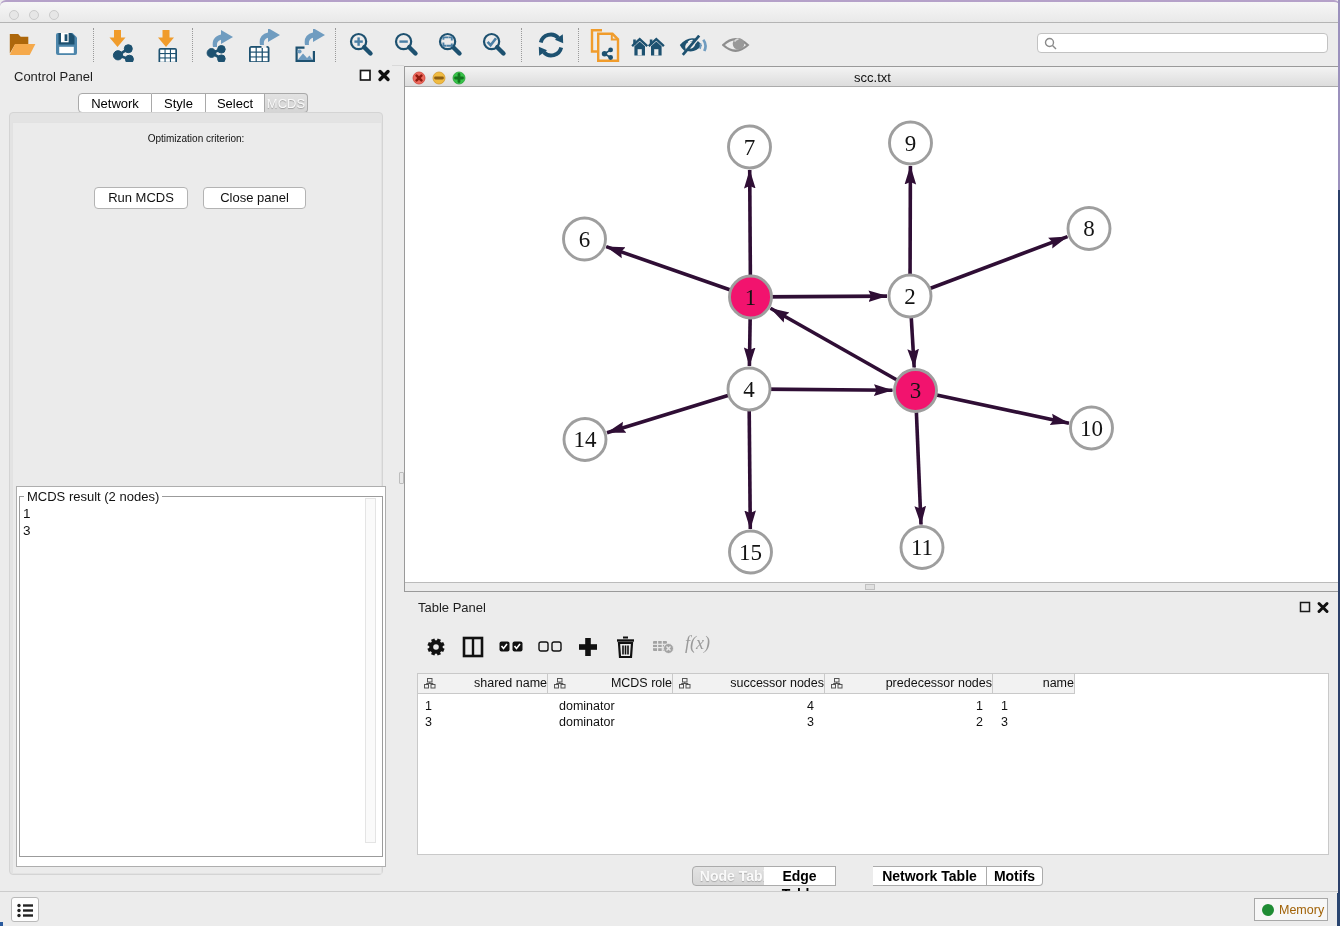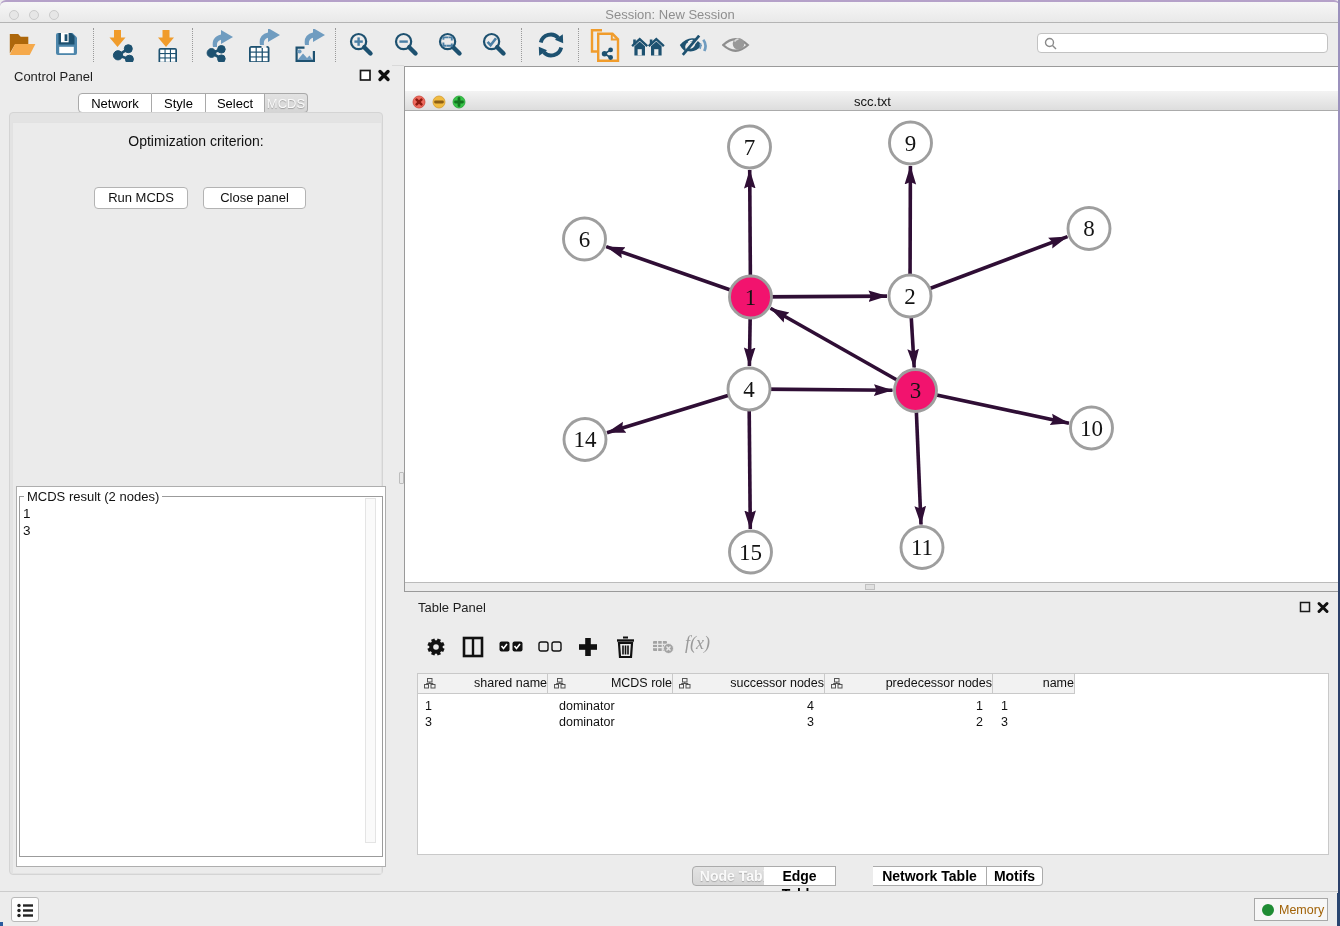--- a/index.html
+++ b/index.html
@@ -28,21 +28,21 @@
 #cpanel { left:0; top:62px; width:392px; height:822px; background:#ececec; }
 #cp-title { position:absolute; left:14px; top:7px; font-size:13px; color:#1e1e1e; }
 .tab { position:absolute; top:31px; height:20px; background:#fff;
   border:1px solid #a9a9a9; font-size:13px; color:#000; text-align:center;
   line-height:19px; }
 #tabpanel { position:absolute; left:9px; top:50px; width:374px; height:763px;
   background:#e3e3e3; border:1px solid #d4d4d4; border-radius:4px; }
 #tabpanel-inner { position:absolute; left:2px; top:9px; width:370px; height:752px;
   background:#ebebeb; border:1px solid #e2e2e2; }
 #opt-label { position:absolute; left:0; top:71px; width:392px; text-align:center;
-  font-size:14px; color:#111; }
+  font-size:10px; color:#111; }
 #dropdown { position:absolute; left:44px; top:91px; width:310px; height:24px;
   background:#fff; border:1px solid #b3b3b3; border-radius:5px;
   font-size:13.5px; color:#111; line-height:22px; padding-left:12px; }
 .btn { position:absolute; top:125px; height:22px; background:#fff;
   border:1px solid #b3b3b3; border-radius:4px; font-size:13px; color:#111;
   text-align:center; line-height:20px; }
 #mcds-box { position:absolute; left:16px; top:424px; width:370px; height:381px;
   background:#fff; border:1px solid #aeaeae; }
 #mcds-group { position:absolute; left:2px; top:9px; width:364px; height:361px;
   border:1px solid #9b9b9b; }
@@ -52,21 +52,21 @@
   line-height:16.5px; }
 #mcds-scroll { position:absolute; left:348px; top:11px; width:11px; height:345px;
   background:#fafafa; border:1px solid #e4e4e4; }
 #vgrip { position:absolute; left:399px; top:472px; width:5px; height:12px;
   background:#e8e8e8; border:1px solid #bdbdbd; border-radius:1px; }
 
 
 #netwin { left:404px; top:66px; width:936px; height:526px;
   border:1px solid #9a9a9a; border-right:none; background:#fff; }
 #net-titlebar { position:absolute; left:0; top:0; width:100%; height:20px;
-  background:linear-gradient(#f3f3f3,#dddddd); border-bottom:1px solid #ababab;margin-top:24px; }
+  background:linear-gradient(#f3f3f3,#dddddd); border-bottom:1px solid #ababab; }
 #net-title { position:absolute; top:3px; left:0; width:100%; text-align:center;
   font-size:13px; color:#111; }
 #net-bottom { position:absolute; left:0; bottom:0; width:100%; height:9px;
   background:#ececec; border-top:1px solid #bbbbbb; }
 #hgrip { position:absolute; left:460px; top:1px; width:10px; height:6px;
   background:#e0e0e0; border:1px solid #c0c0c0; }
 
 
 #tpanel { left:404px; top:594px; width:936px; height:296px; background:#ececec; }
 #tp-title { position:absolute; left:14px; top:6px; font-size:13px; color:#1e1e1e; }
@@ -93,21 +93,20 @@
 #edge-rb { z-index:10; left:1337px; top:893px; width:3px; height:33px; background:#2a4570; }
 #edge-lb { z-index:10; left:0; top:922px; width:3px; height:4px; background:#2a5b9e; }
 </style>
 </head>
 <body>
 
 <div class="abs" id="titlebar">
   <div class="tl-dot" style="left:8.5px;"></div>
   <div class="tl-dot" style="left:28.5px;"></div>
   <div class="tl-dot" style="left:48.5px;"></div>
-  <div id="title-text">Session: New Session</div>
 </div>
 
 <div class="abs" id="toolbar">
   <svg style="position:absolute;left:9px;top:8px;" width="28" height="23">
       <path d="M0.8,1 h8.3 l2.6,2.8 h7.6 v7.3 h-13 l-5.5,9.5 z" fill="#ad670b"></path>
       <path d="M6,11.1 h20.4 l-5.7,11 h-20 z" fill="#f5a94b"></path>
     </svg>
 <svg style="position:absolute;left:55px;top:7px;" width="23" height="24">
       <path d="M1,3 q0,-2 2,-2 h14.5 l4.5,4.5 v15.5 q0,2 -2,2 h-17 q-2,0 -2,-2 z" fill="#4d86ab"></path>
       <path d="M3.5,1 h12.7 l3.3,3.3 v8.2 h-16 z" fill="#1d5170"></path>

